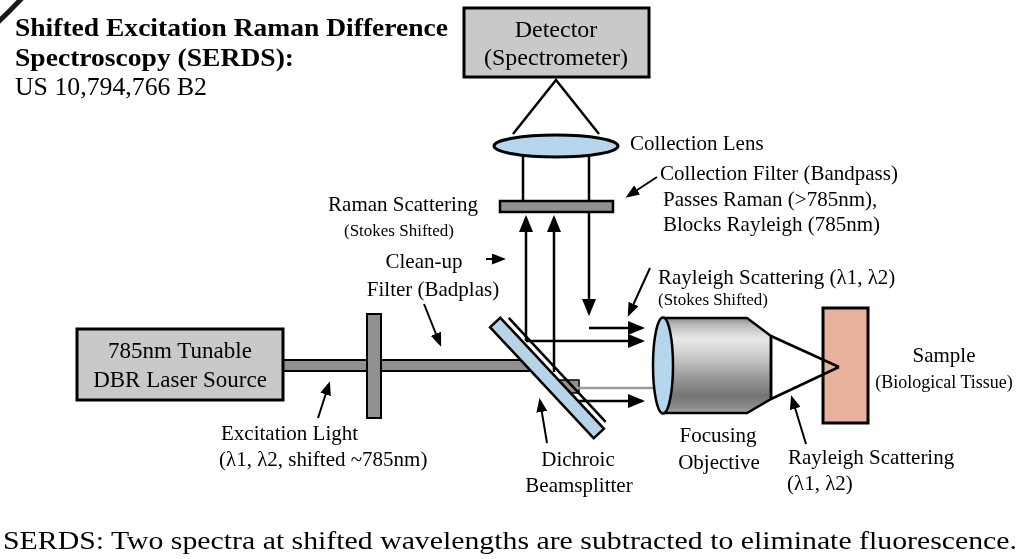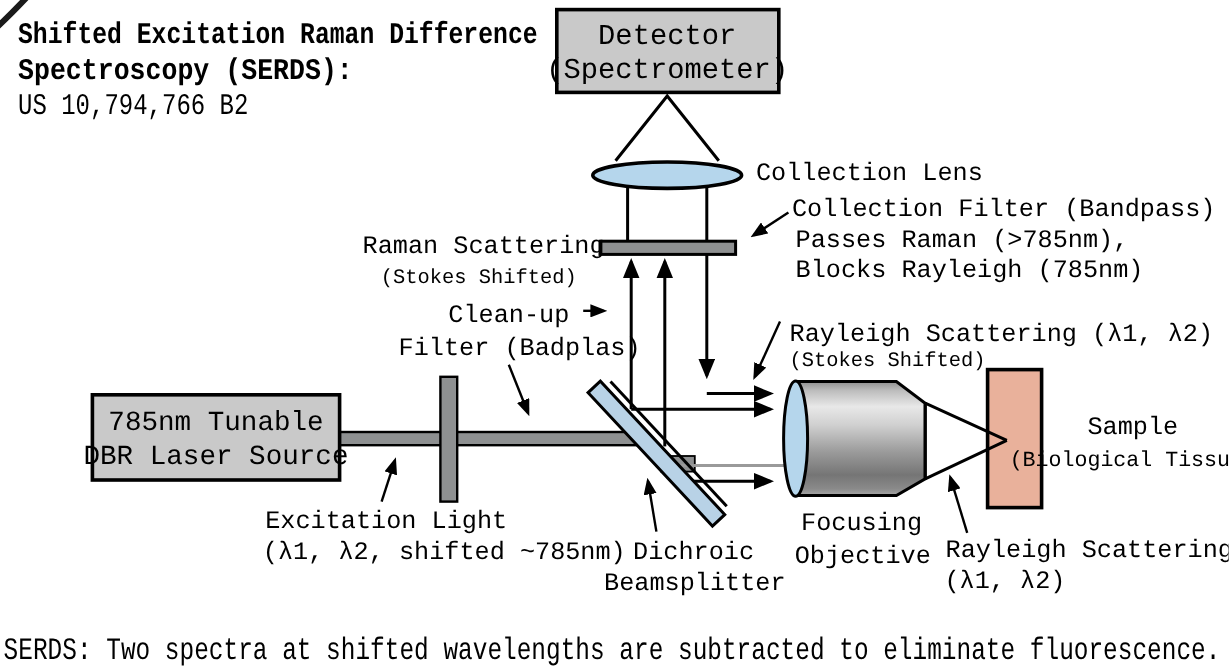--- a/index.html
+++ b/index.html
@@ -1,17 +1,17 @@
 <!DOCTYPE html>
 <html><head>
 <meta charset="utf-8">
 <style>
   html,body{margin:0;padding:0;background:#ffffff;}
   #stage{position:relative;width:1024px;height:559px;background:#ffffff;overflow:hidden;
-         font-family:Liberation Mono, monospace;}
+         font-family:Liberation Serif, serif;}
   svg{display:block}
   text{fill:#000;}
   .t-title{font-size:25px;font-weight:bold;}
   .t-plain25{font-size:25px;}
   .t-box{font-size:24px;}
   .t-box22{font-size:23px;}
   .t-label{font-size:21px;}
   .t-small{font-size:17px;}
   .t-small18{font-size:18px;}
   .t-caption{font-size:26px;}

